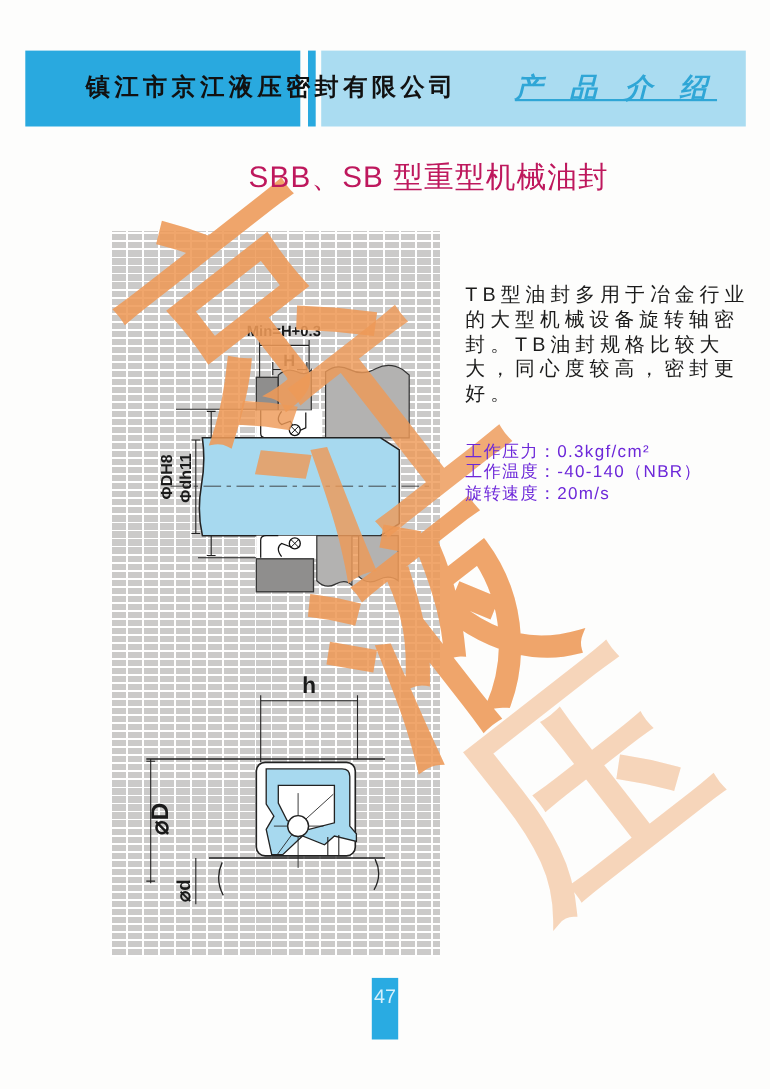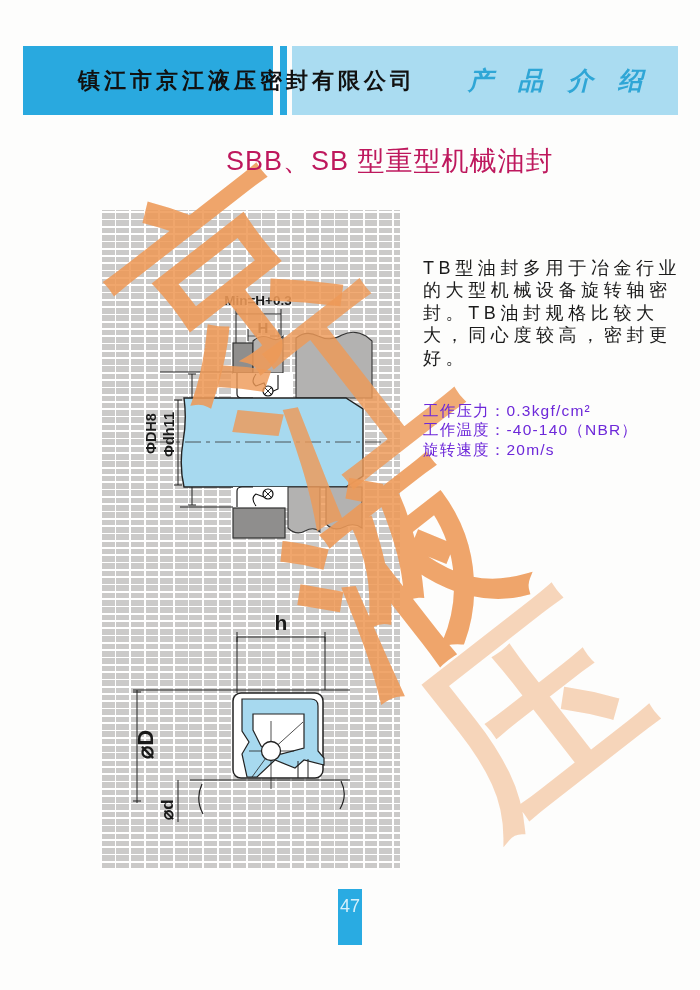--- a/index.html
+++ b/index.html
@@ -5,25 +5,25 @@
   html,body{margin:0;padding:0;background:#ffffff;}
   #page{position:relative;width:700px;height:990px;background:#fdfdfc;overflow:hidden;
         font-family:"Liberation Sans",sans-serif;}
 
   
   .bar{position:absolute;top:46px;height:69px;}
   #bar-main{left:23px;width:250px;background:#29a9df;}
   #bar-divider{left:280px;width:7px;background:#29a9df;}
   #bar-light{left:292px;width:386px;background:#aadcf1;}
   #company{position:absolute;left:78px;top:46px;height:69px;line-height:69px;
-           font-family:Liberation Sans, sans-serif;font-size:22px;font-weight:bold;
+           font-family:Liberation Mono, monospace;font-size:22px;font-weight:bold;
            color:#111;letter-spacing:4px;z-index:5;white-space:nowrap;}
   #section-title{position:absolute;left:468px;top:46px;height:69px;line-height:69px;
            font-size:25px;font-weight:bold;color:#2fa6d6;letter-spacing:9px;
-           z-index:5;white-space:nowrap;font-style:italic;}
+           z-index:5;white-space:nowrap;font-style:italic;text-decoration:underline;}
 
   
   #doc-title{position:absolute;left:226px;top:143px;font-size:27px;font-weight:normal;
            color:#be185d;letter-spacing:1px;z-index:6;white-space:nowrap;}
 
   
   #grid{position:absolute;left:100px;top:210px;width:300px;height:660px;
         background-color:#cbcac9;
         background-image:
           repeating-linear-gradient(90deg,#ffffff 0 1.7px,transparent 1.7px 14.6px),

